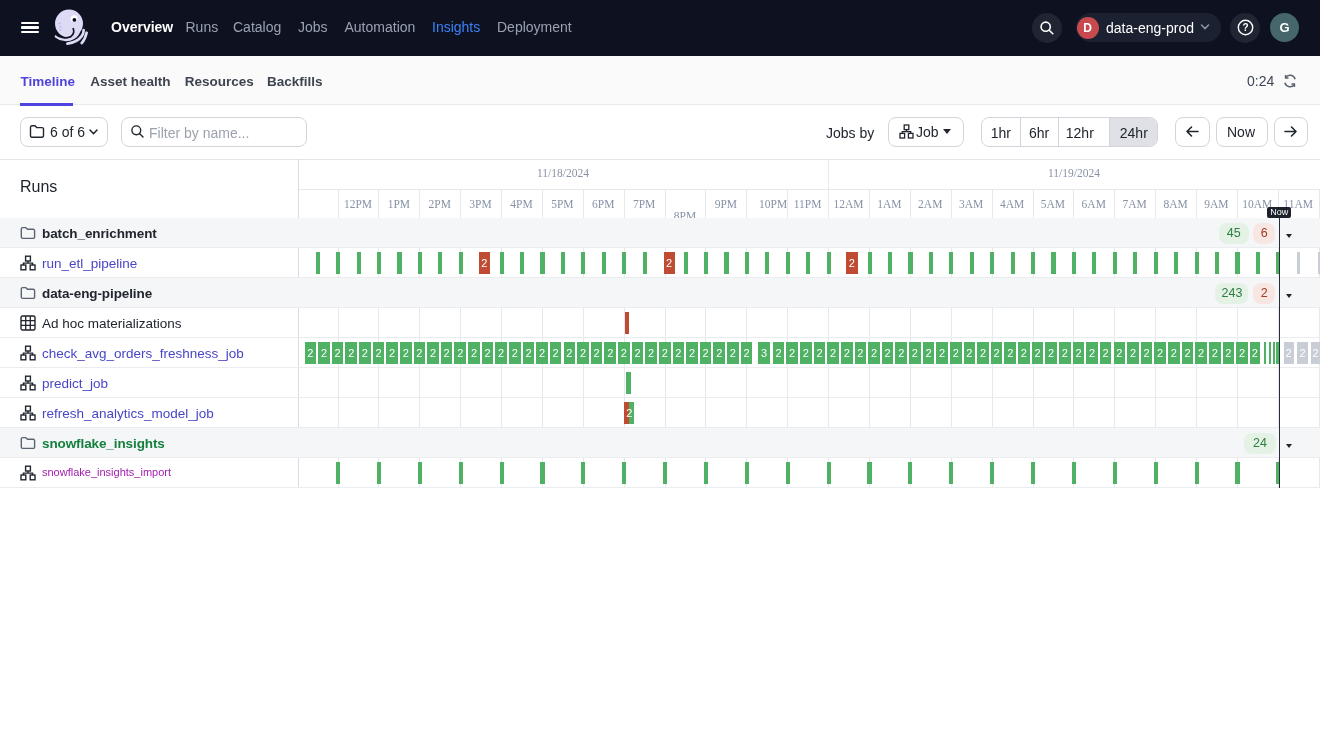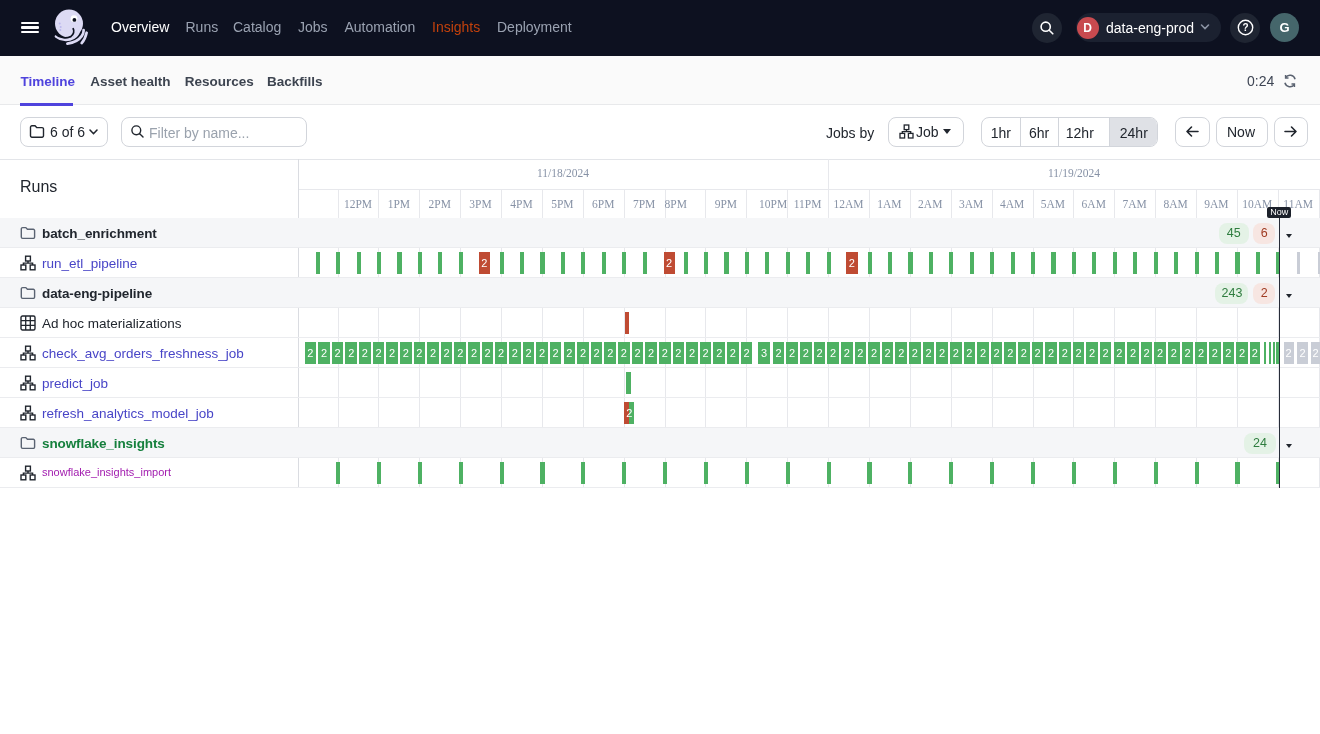--- a/index.html
+++ b/index.html
@@ -15,26 +15,26 @@
 <path d="M 4 27.4 C 9 31.4 16 31.9 21.6 28.8 C 25.3 26.6 26.7 23.4 26.8 20.6" stroke="#dcdaf4" stroke-width="2.7" fill="none" stroke-linecap="round"></path>
 <path d="M 2.2 24 C 7 29.1 14 29.8 18.8 27.4 C 21.8 25.7 22.5 21.9 21.2 19.7" stroke="#0d1120" stroke-width="1.7" fill="none" stroke-linecap="round"></path>
 <path d="M 15.4 34.6 C 21.5 33.8 27 30.9 29.7 27.1 C 31.1 25.1 31.7 22.9 31.6 21.2" stroke="#dcdaf4" stroke-width="2.7" fill="none" stroke-linecap="round"></path>
 <path d="M 29.7 34.1 C 31.7 31.9 33.7 27.9 34.6 23.7" stroke="#dcdaf4" stroke-width="2.7" fill="none" stroke-linecap="round"></path>
 <circle cx="22" cy="9.7" r="3.4" fill="#fff"></circle>
 <circle cx="22.4" cy="10.9" r="1.9" fill="#0d1120"></circle>
 <circle cx="7.7" cy="14.6" r="1" fill="#bcb9ee"></circle>
         <circle cx="8.7" cy="18" r="1" fill="#bcb9ee"></circle>
         <circle cx="8.3" cy="21.1" r="1" fill="#bcb9ee"></circle>
 </svg>
-<div class="abs" style="left:111px;top:19px;font-size:14px;font-weight:400;color:#ffffff">Overview</div>
+<div class="abs" style="left:111px;top:19px;font-size:14px;font-weight:700;color:#ffffff">Overview</div>
 <div class="abs" style="left:185.5px;top:19px;font-size:14px;font-weight:500;color:#9aa2b1">Runs</div>
 <div class="abs" style="left:233px;top:19px;font-size:14px;font-weight:500;color:#9aa2b1">Catalog</div>
 <div class="abs" style="left:298px;top:19px;font-size:14px;font-weight:500;color:#9aa2b1">Jobs</div>
 <div class="abs" style="left:344.5px;top:19px;font-size:14px;font-weight:500;color:#9aa2b1">Automation</div>
-<div class="abs" style="left:432px;top:19px;font-size:14px;font-weight:500;color:#c2410c">Insights</div>
+<div class="abs" style="left:432px;top:19px;font-size:14px;font-weight:500;color:#3b82f6">Insights</div>
 <div class="abs" style="left:497px;top:19px;font-size:14px;font-weight:500;color:#9aa2b1">Deployment</div>
 <div class="abs" style="left:1032px;top:13px;width:30px;height:30px;border-radius:50%;background:#1f2532"></div>
 <svg class="abs" style="left:1039px;top:20px" width="16" height="16" viewBox="0 0 16 16">
 <circle cx="6.7" cy="6.7" r="4.6" stroke="#fff" stroke-width="1.6" fill="none"></circle>
         <line x1="10.2" y1="10.2" x2="13.8" y2="13.8" stroke="#fff" stroke-width="1.6" stroke-linecap="round"></line>
       </svg>
 <div class="abs" style="left:1076px;top:12.5px;width:145px;height:29.5px;border-radius:15px;background:#1b2130"></div>
 <div class="abs" style="left:1076.5px;top:16.5px;width:22px;height:22px;border-radius:50%;background:#c84a4f;color:#fff;font-size:12px;font-weight:600;text-align:center;line-height:22px">D</div>
 <div class="abs" style="left:1106px;top:20px;font-size:14px;font-weight:500;color:#fff">data-eng-prod</div>
 <svg class="abs" style="left:1200px;top:23px" width="10" height="8" viewBox="0 0 10 8">
@@ -136,21 +136,21 @@
 <div class="abs" style="left:1277.7px;top:188.5px;width:1px;height:299.5px;background:#e7e8ec"></div>
 <div class="abs" style="left:1318.6px;top:188.5px;width:1px;height:299.5px;background:#e7e8ec"></div>
 <div class="abs mono" style="left:337.5px;top:198px;width:40.9px;text-align:center;font-size:11.5px;color:#8792a6">12PM</div>
 <div class="abs mono" style="left:378.4px;top:198px;width:40.9px;text-align:center;font-size:11.5px;color:#8792a6">1PM</div>
 <div class="abs mono" style="left:419.3px;top:198px;width:40.9px;text-align:center;font-size:11.5px;color:#8792a6">2PM</div>
 <div class="abs mono" style="left:460.1px;top:198px;width:40.9px;text-align:center;font-size:11.5px;color:#8792a6">3PM</div>
 <div class="abs mono" style="left:501px;top:198px;width:40.9px;text-align:center;font-size:11.5px;color:#8792a6">4PM</div>
 <div class="abs mono" style="left:541.9px;top:198px;width:40.9px;text-align:center;font-size:11.5px;color:#8792a6">5PM</div>
 <div class="abs mono" style="left:582.8px;top:198px;width:40.9px;text-align:center;font-size:11.5px;color:#8792a6">6PM</div>
 <div class="abs mono" style="left:623.7px;top:198px;width:40.9px;text-align:center;font-size:11.5px;color:#8792a6">7PM</div>
-<div class="abs mono" style="left:664.5px;top:198px;width:40.9px;text-align:left;font-size:11.5px;color:#8792a6">8PM</div>
+<div class="abs mono" style="left:664.5px;top:210px;width:40.9px;text-align:center;font-size:11.5px;color:#8792a6">8PM</div>
 <div class="abs mono" style="left:705.4px;top:198px;width:40.9px;text-align:center;font-size:11.5px;color:#8792a6">9PM</div>
 <div class="abs mono" style="left:746.3px;top:198px;width:40.9px;text-align:right;font-size:11.5px;color:#8792a6">10PM</div>
 <div class="abs mono" style="left:787.2px;top:198px;width:40.9px;text-align:center;font-size:11.5px;color:#8792a6">11PM</div>
 <div class="abs mono" style="left:828.1px;top:198px;width:40.9px;text-align:center;font-size:11.5px;color:#8792a6">12AM</div>
 <div class="abs mono" style="left:868.9px;top:198px;width:40.9px;text-align:center;font-size:11.5px;color:#8792a6">1AM</div>
 <div class="abs mono" style="left:909.8px;top:198px;width:40.9px;text-align:center;font-size:11.5px;color:#8792a6">2AM</div>
 <div class="abs mono" style="left:950.7px;top:198px;width:40.9px;text-align:center;font-size:11.5px;color:#8792a6">3AM</div>
 <div class="abs mono" style="left:991.6px;top:198px;width:40.9px;text-align:center;font-size:11.5px;color:#8792a6">4AM</div>
 <div class="abs mono" style="left:1032.5px;top:198px;width:40.9px;text-align:center;font-size:11.5px;color:#8792a6">5AM</div>
 <div class="abs mono" style="left:1073.3px;top:198px;width:40.9px;text-align:center;font-size:11.5px;color:#8792a6">6AM</div>

